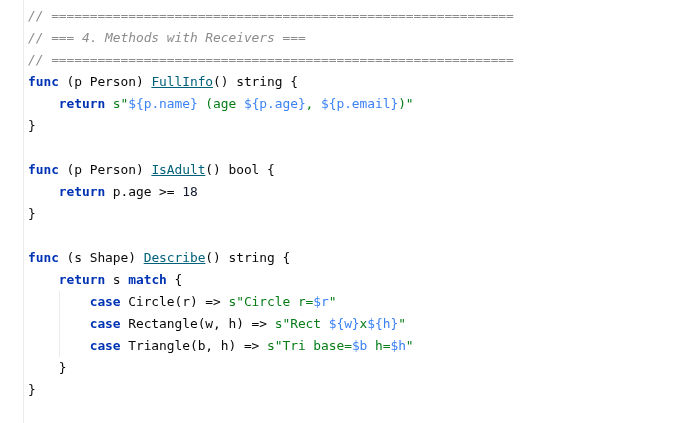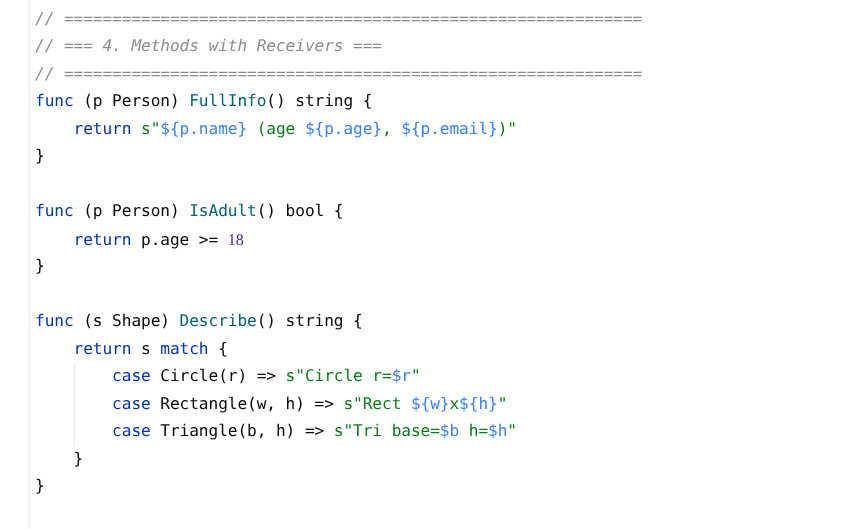--- a/index.html
+++ b/index.html
@@ -39,24 +39,24 @@
     .line {
       height: 22px;
       white-space: pre;
     }
     .indent-guide {
       position: absolute;
       width: 1px;
       background: #ebecf0;
     }
     .cm { color: #8c8c8c; font-style: italic; }
-    .kw { color: #0033b3; }
-    .fn { color: #00627a; }
+    .kw { color: #0033b3; font-weight: bold; }
+    .fn { color: #00627a; text-decoration: underline; }
     .str { color: #067d17; }
-    .num { color: #4c1d95; font-family: Liberation Serif, serif; }
+    .num { color: #0f172a; }
     .interp { color: #3b82f6; }
     .plain { color: #080808; text-align: right; }
   </style>
 </head>
 <body>
 
 <div class="editor">
   <div class="gutter-line"></div>
   <div class="indent-guide" style="left:59px; top:291px; height:66px;"></div>
   <div class="code" id="code"><div class="line"><span class="cm">// ============================================================</span></div><div class="line"><span class="cm">// === 4. Methods with Receivers ===</span></div><div class="line"><span class="cm">// ============================================================</span></div><div class="line"><span class="kw">func</span><span class="plain"> (p Person) </span><span class="fn">FullInfo</span><span class="plain">() string {</span></div><div class="line"><span class="plain">    </span><span class="kw">return</span><span class="plain"> </span><span class="str">s"</span><span class="interp">${p.name}</span><span class="str"> (age </span><span class="interp">${p.age}</span><span class="str">, </span><span class="interp">${p.email}</span><span class="str">)"</span></div><div class="line"><span class="plain">}</span></div><div class="line"> </div><div class="line"><span class="kw">func</span><span class="plain"> (p Person) </span><span class="fn">IsAdult</span><span class="plain">() bool {</span></div><div class="line"><span class="plain">    </span><span class="kw">return</span><span class="plain"> p.age &gt;= </span><span class="num">18</span></div><div class="line"><span class="plain">}</span></div><div class="line"> </div><div class="line"><span class="kw">func</span><span class="plain"> (s Shape) </span><span class="fn">Describe</span><span class="plain">() string {</span></div><div class="line"><span class="plain">    </span><span class="kw">return</span><span class="plain"> s </span><span class="kw">match</span><span class="plain"> {</span></div><div class="line"><span class="plain">        </span><span class="kw">case</span><span class="plain"> Circle(r) =&gt; </span><span class="str">s"Circle r=</span><span class="interp">$r</span><span class="str">"</span></div><div class="line"><span class="plain">        </span><span class="kw">case</span><span class="plain"> Rectangle(w, h) =&gt; </span><span class="str">s"Rect </span><span class="interp">${w}</span><span class="str">x</span><span class="interp">${h}</span><span class="str">"</span></div><div class="line"><span class="plain">        </span><span class="kw">case</span><span class="plain"> Triangle(b, h) =&gt; </span><span class="str">s"Tri base=</span><span class="interp">$b</span><span class="str"> h=</span><span class="interp">$h</span><span class="str">"</span></div><div class="line"><span class="plain">    }</span></div><div class="line"><span class="plain">}</span></div></div>

